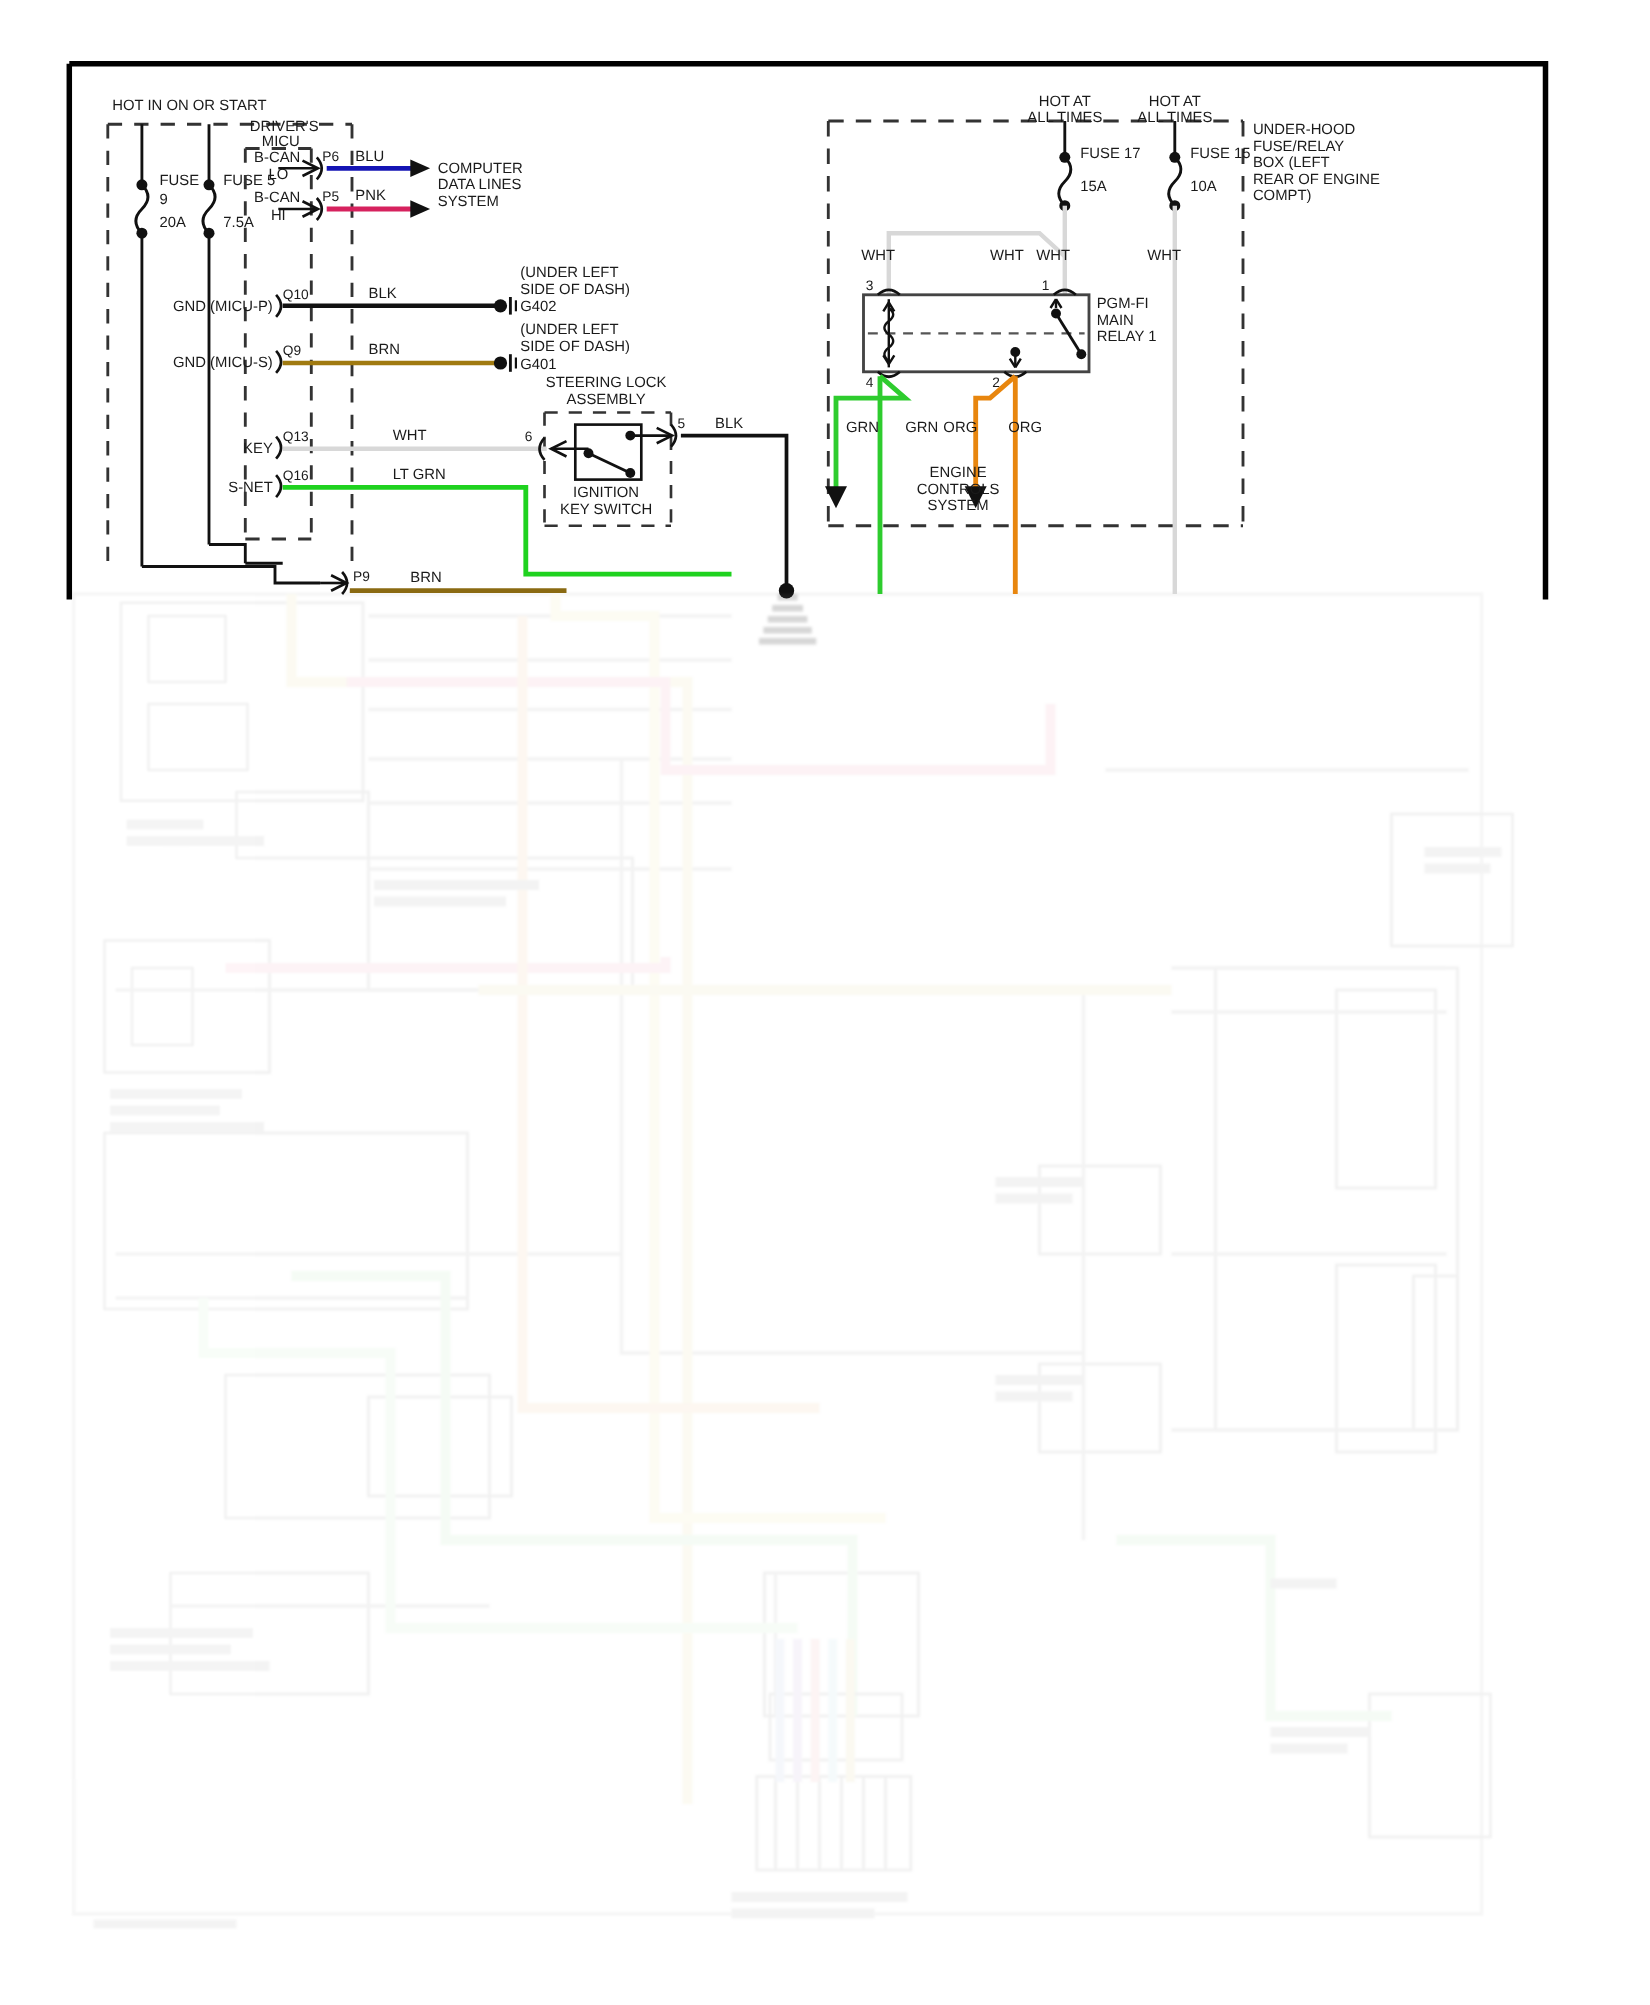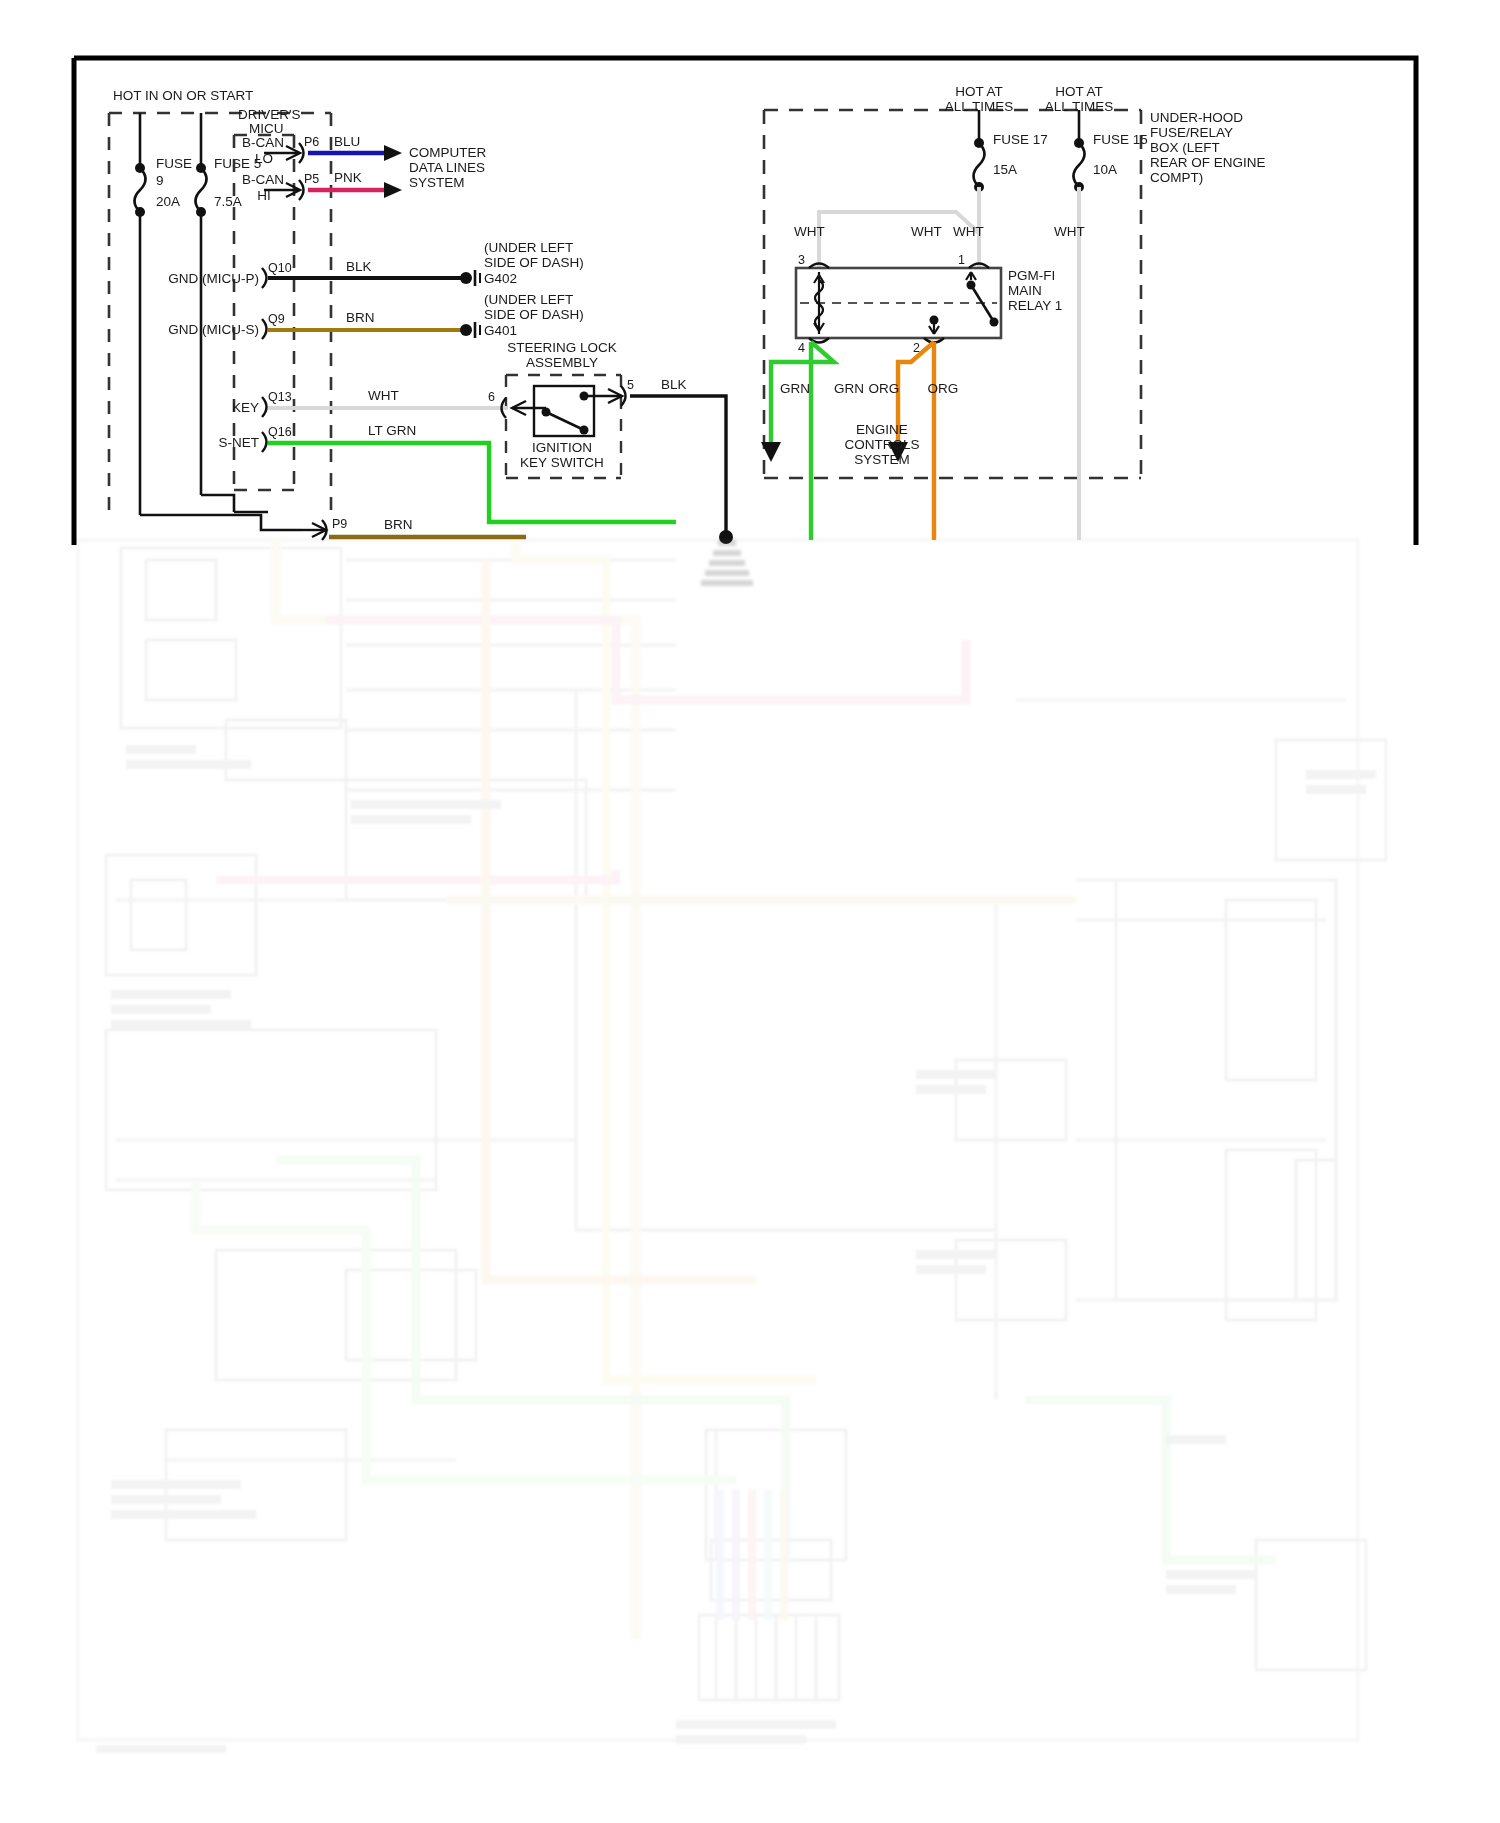--- a/index.html
+++ b/index.html
@@ -1,19 +1,19 @@
 <!DOCTYPE html>
 <html><head>
 <meta charset="utf-8">
 <style>
   html,body{margin:0;padding:0;background:#ffffff;}
   body{width:1500px;height:1823px;position:relative;
        font-family:"Liberation Sans","DejaVu Sans",sans-serif;
        color:#000;overflow:hidden;}
-  #stage{position:absolute;left:16px;top:0;width:1284px;height:1823px;}
+  #stage{position:absolute;left:5px;top:0;width:1284px;height:1823px;}
   svg{display:block;}
   .lbl{font-family:"Liberation Sans","DejaVu Sans",sans-serif;font-size:13.5px;fill:#1a1a1a;}
   .lbl-sm{font-family:"Liberation Sans","DejaVu Sans",sans-serif;font-size:12.5px;fill:#1a1a1a;}
   .faded{opacity:0.13;filter:blur(1.1px);}
 </style>
 </head>
 <body>
 
 <div id="stage">
 

